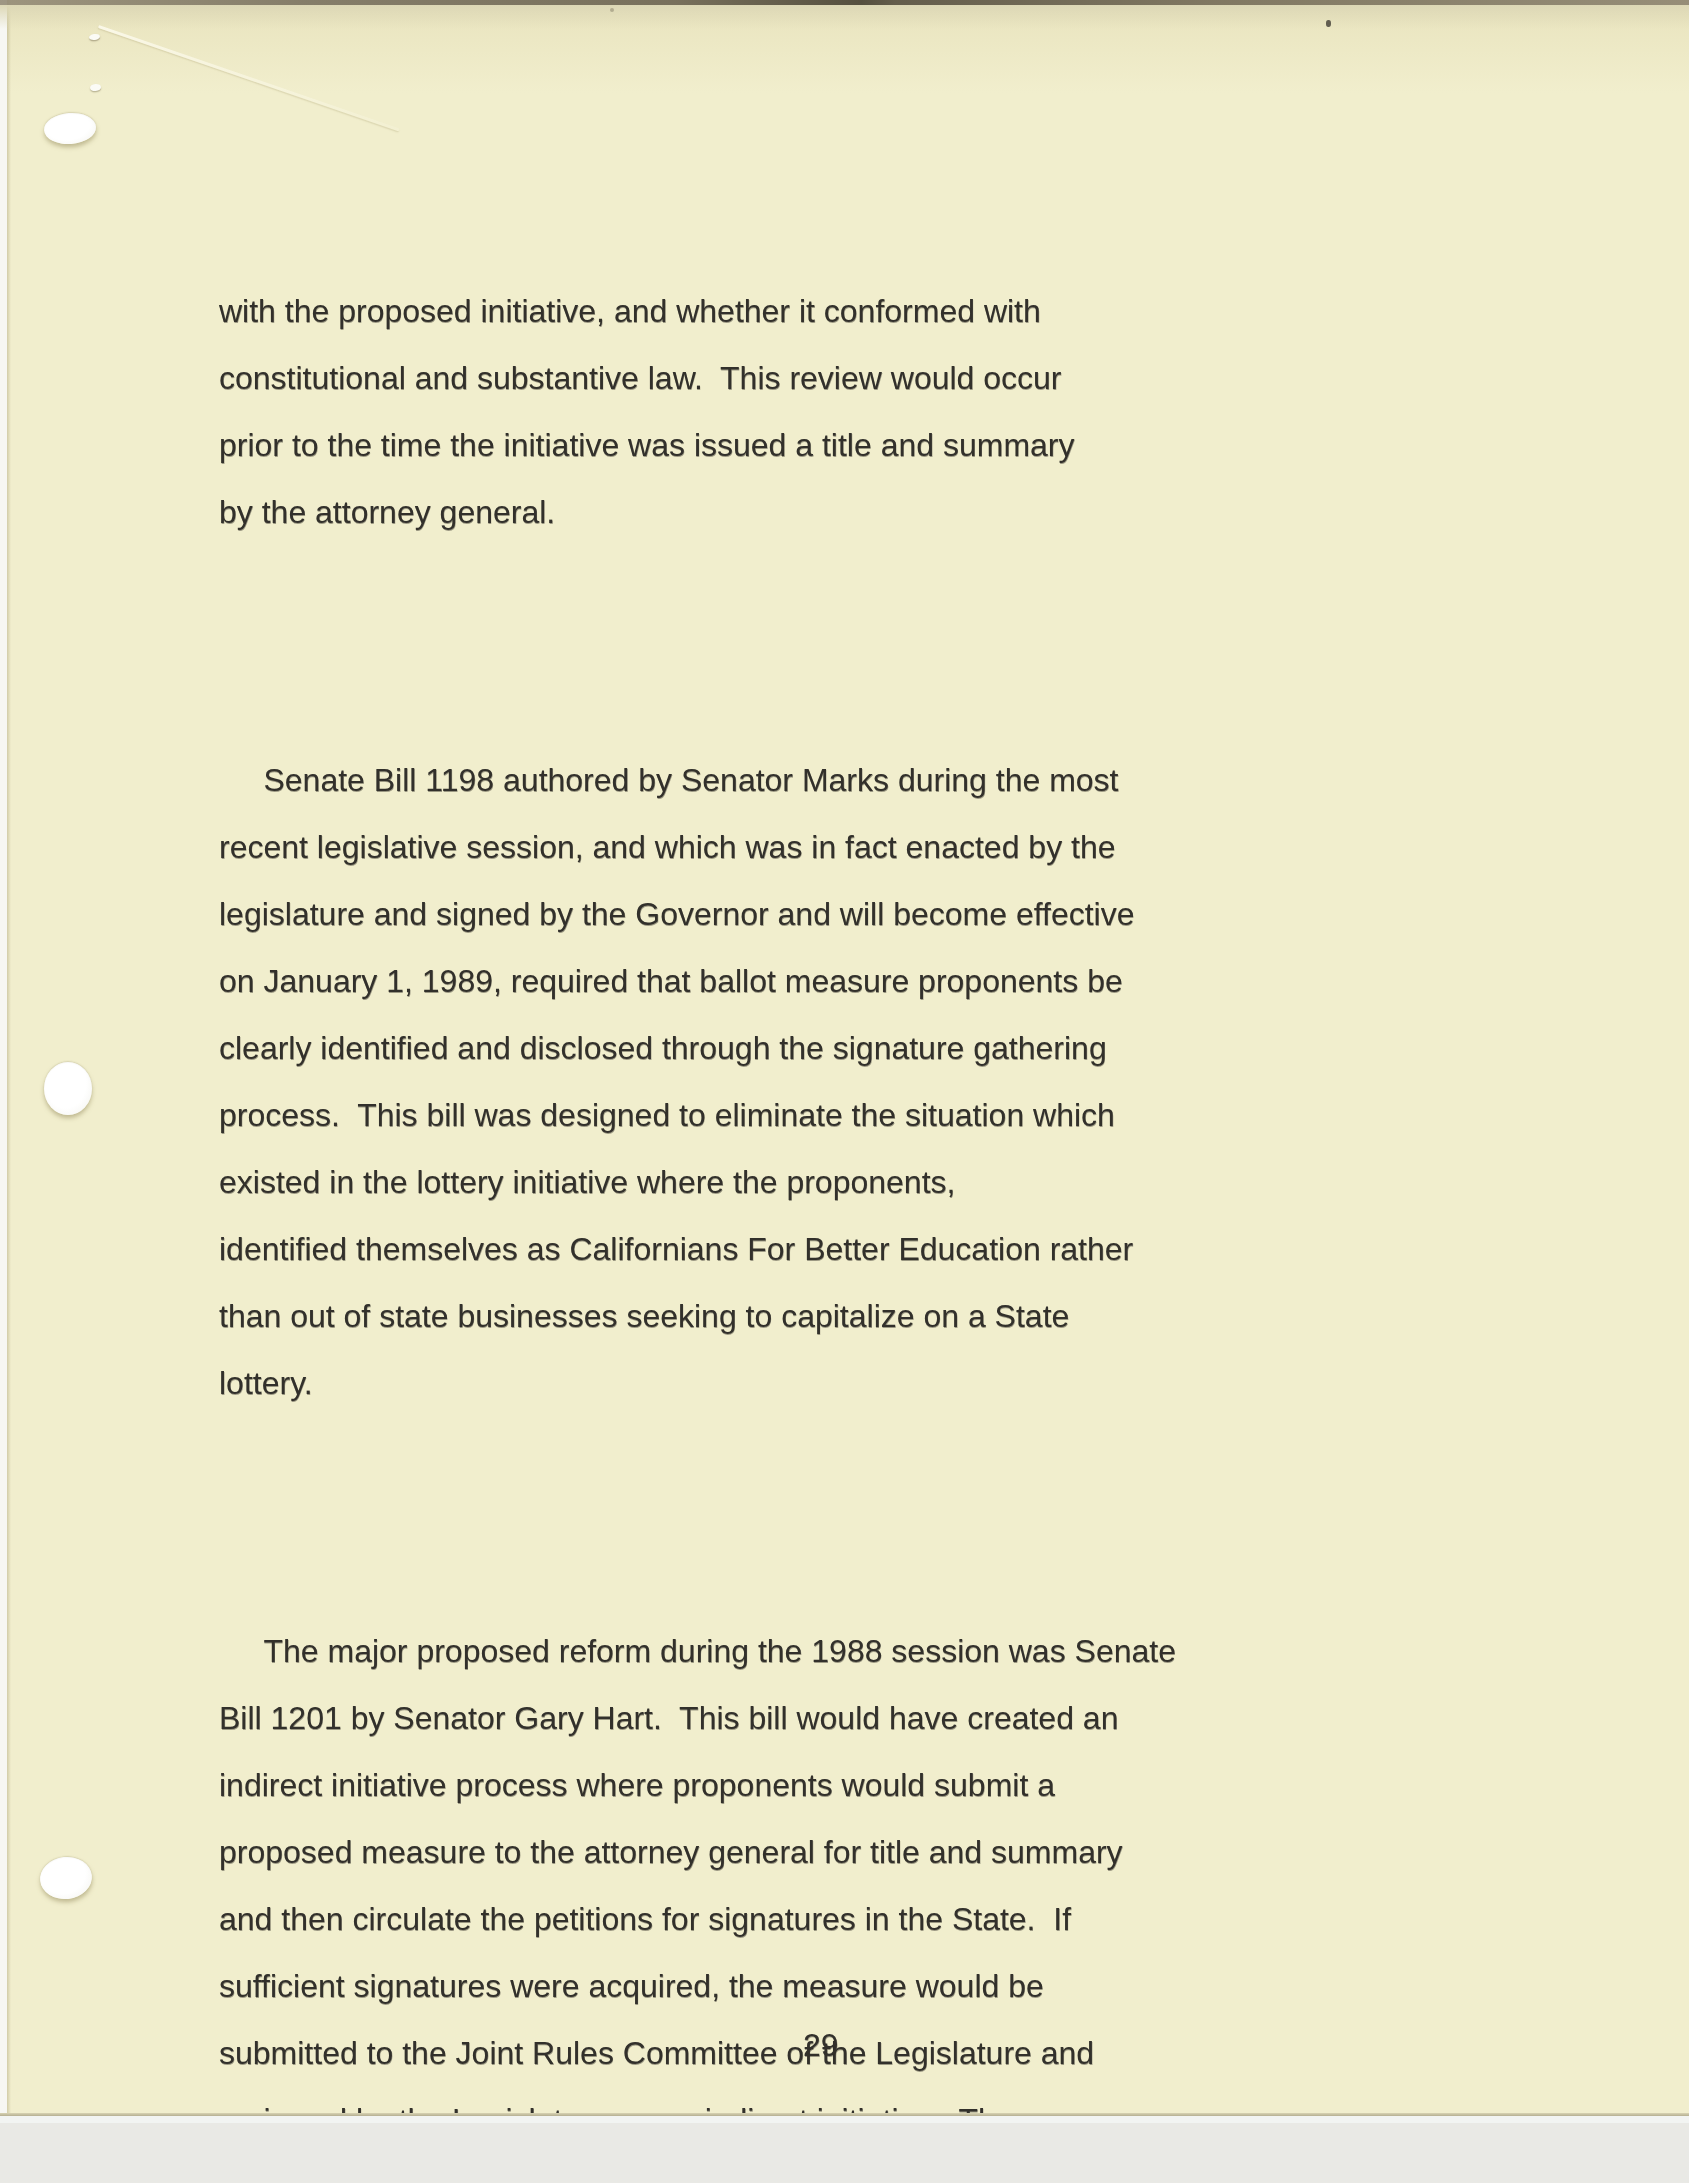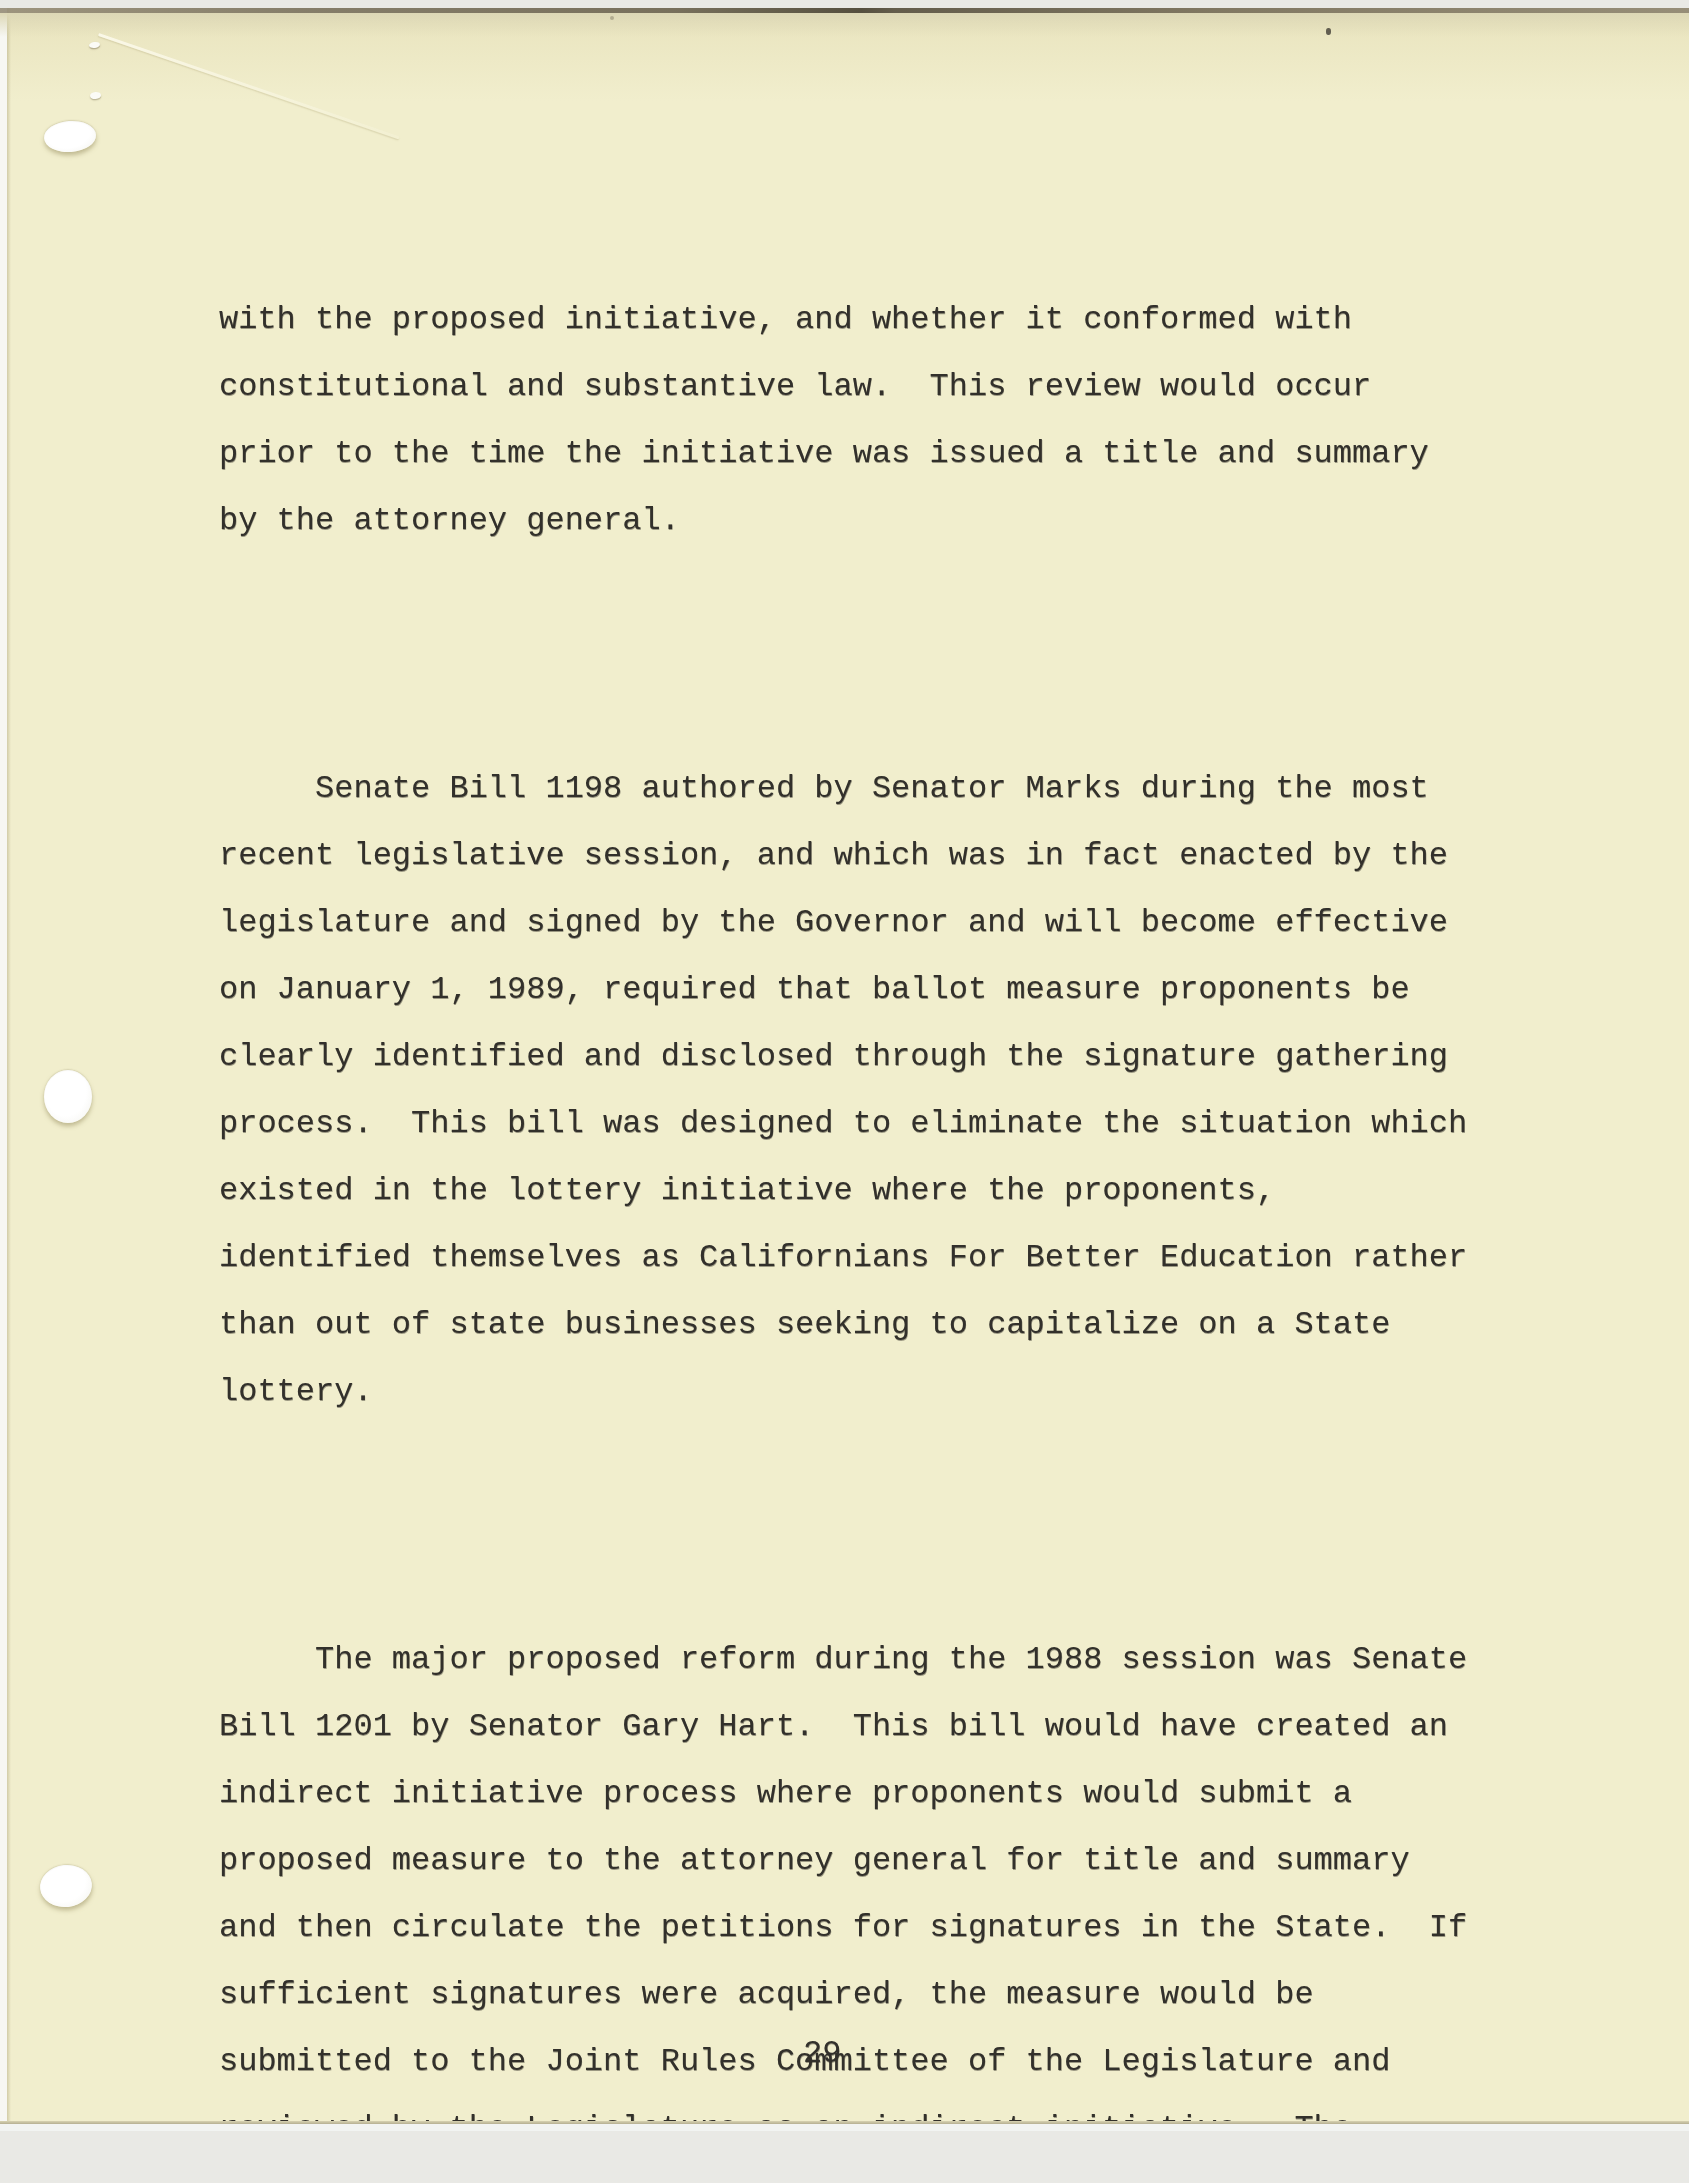--- a/index.html
+++ b/index.html
@@ -9,22 +9,21 @@
     width: 1689px;
     height: 2183px;
     overflow: hidden;
   }
   .page {
     position: relative;
     width: 1689px;
     height: 2123px;
     background: #f1eecd;
     overflow: hidden;
-    font-family: Liberation Mono, monospace;
-    margin-top: 8px;
+    font-family: Liberation Sans, sans-serif;
   }
   
   .page::before {
     content: "";
     position: absolute;
     left: 0; right: 0; top: 0;
     height: 93px;
     background: linear-gradient(180deg, rgba(222,214,170,0.45), rgba(241,238,205,0));
     pointer-events: none;
   }

